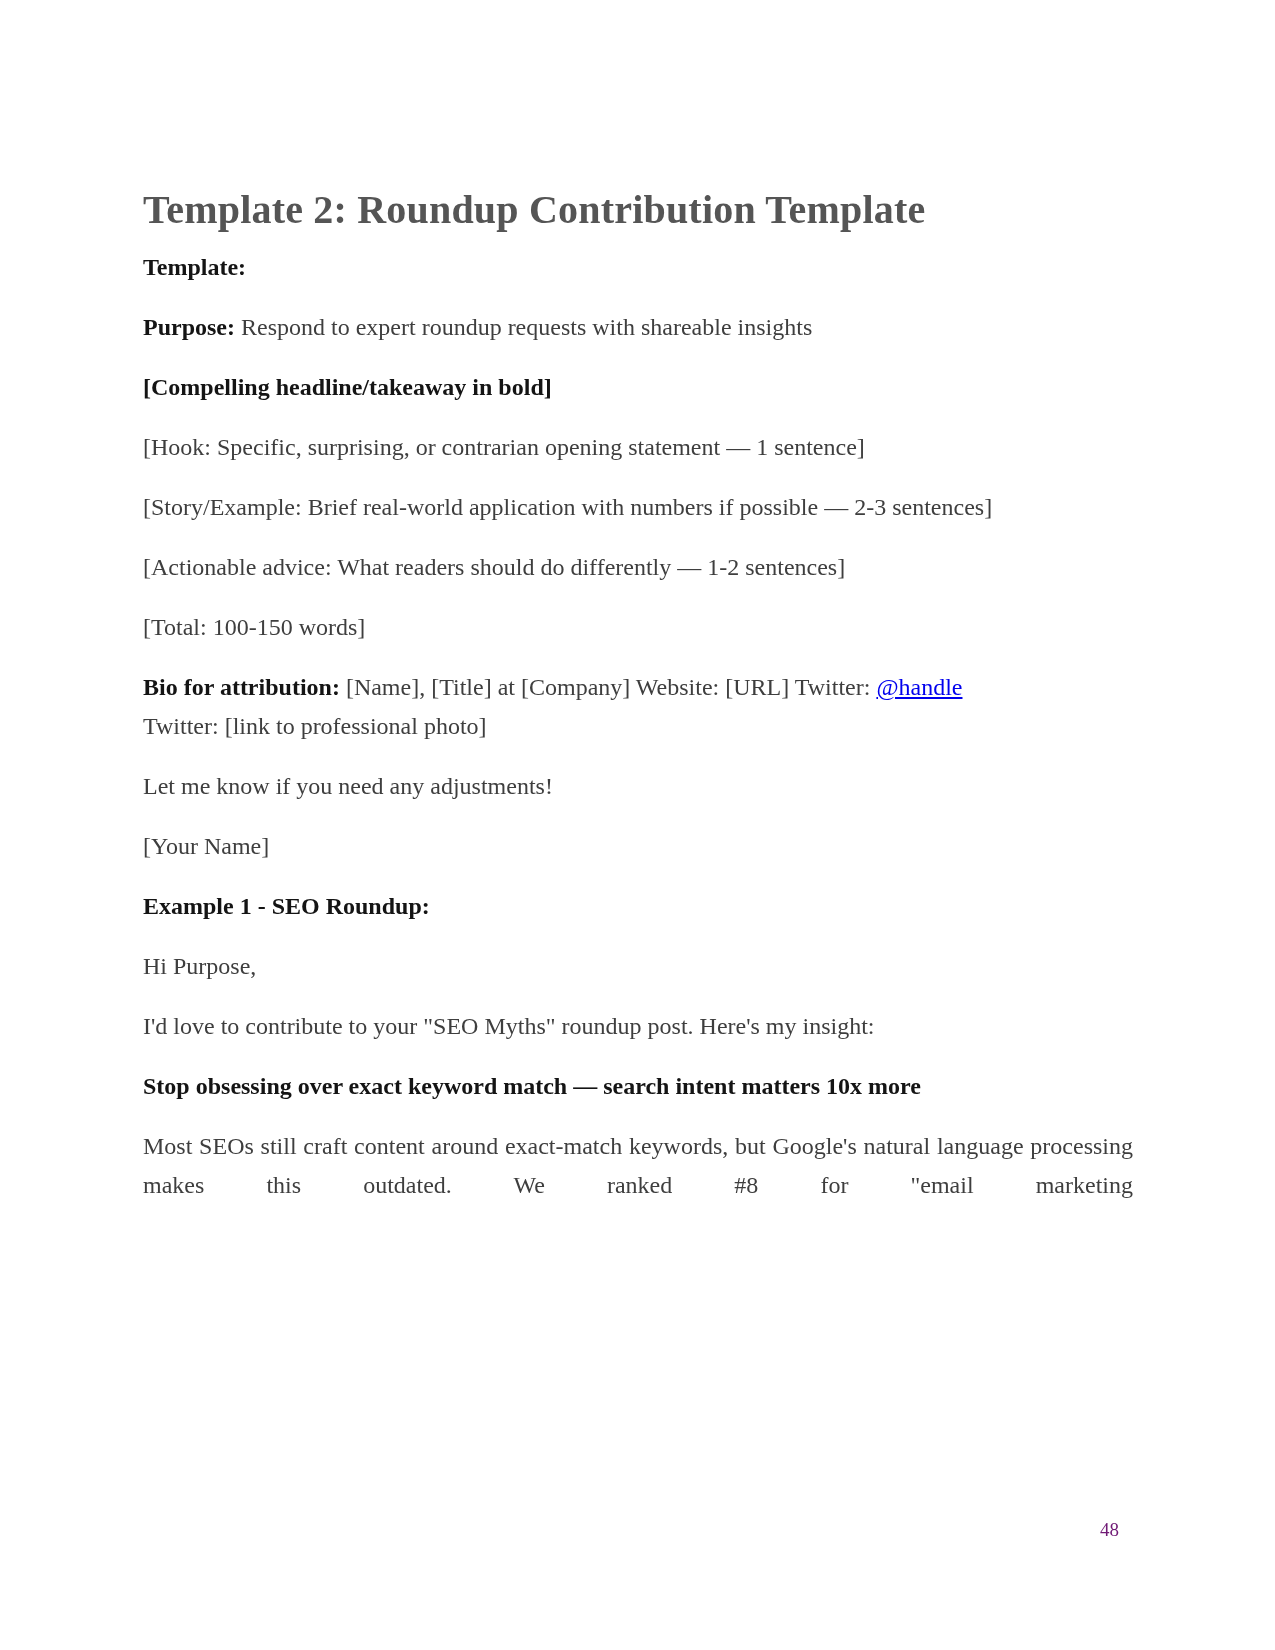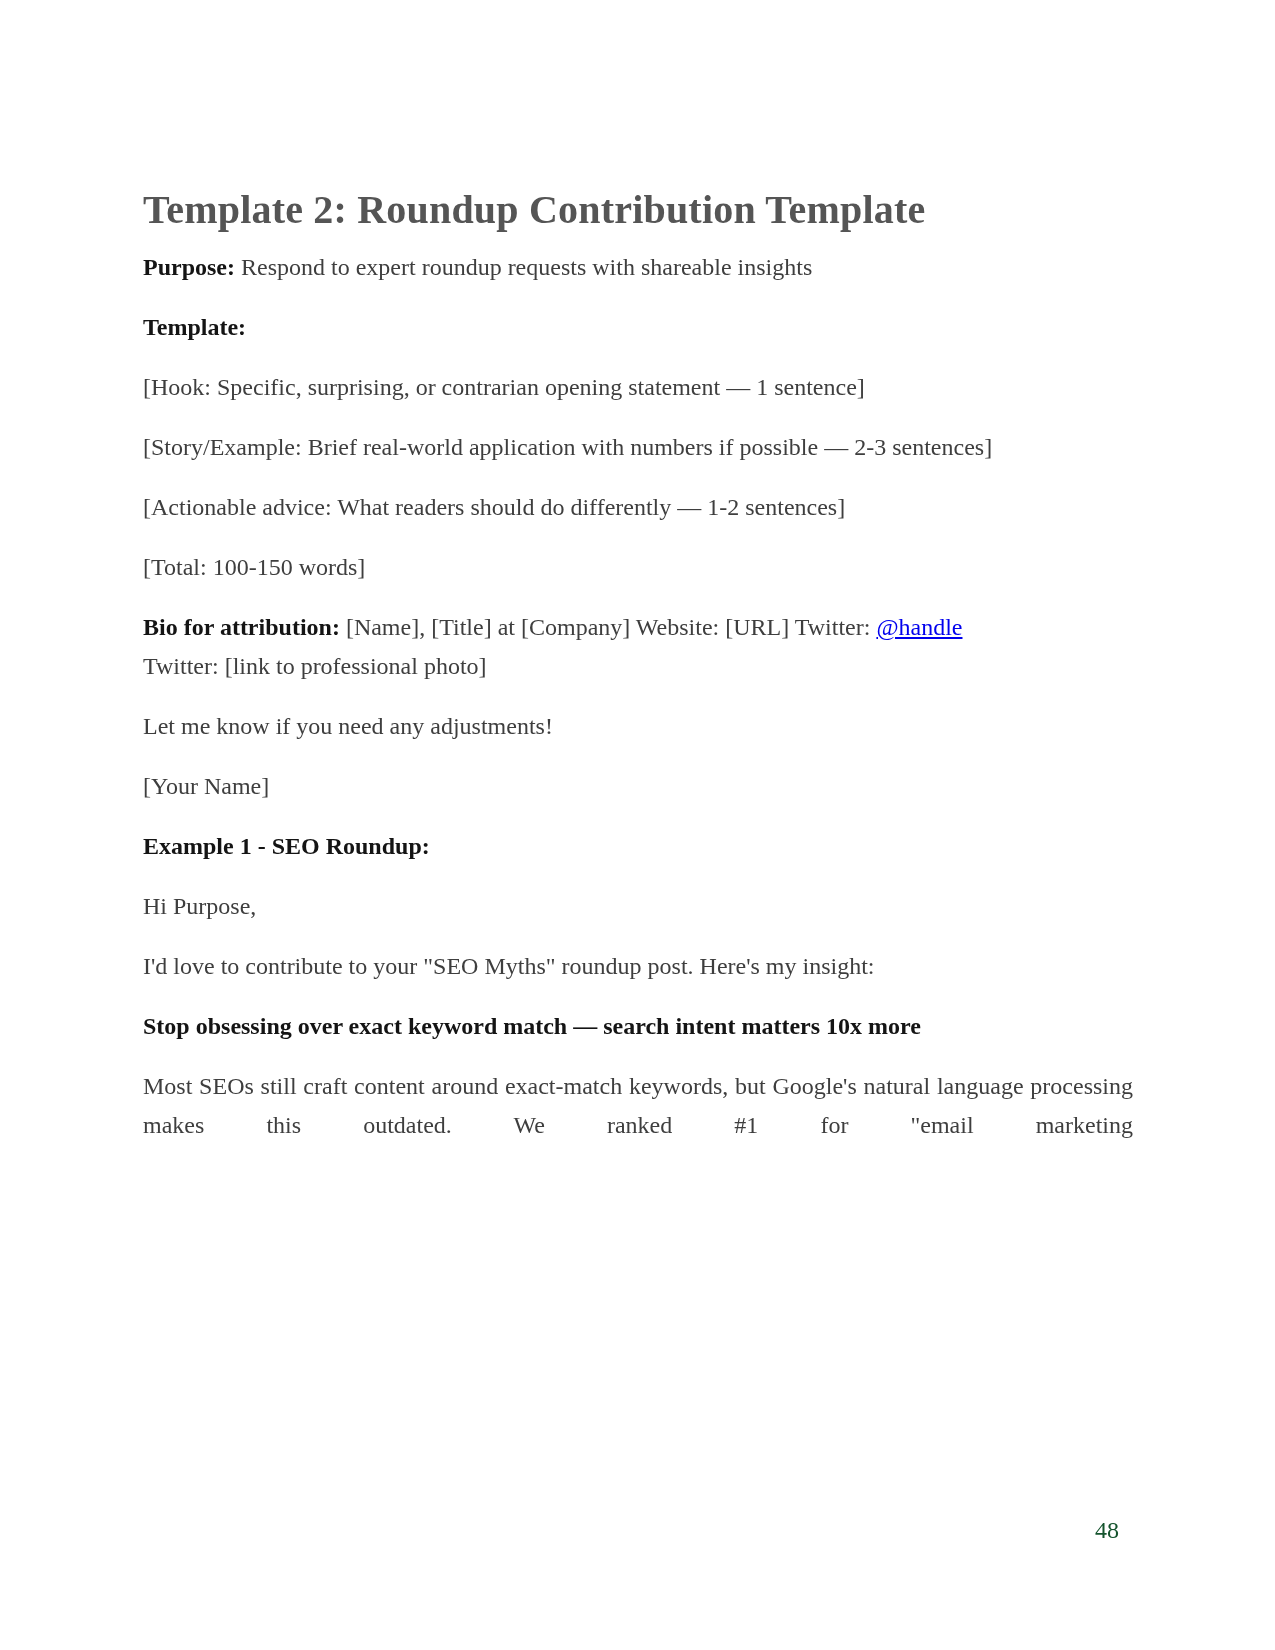--- a/index.html
+++ b/index.html
@@ -46,44 +46,47 @@
     text-align-last: justify;
   }
   a.handle-link {
     color: #0000ee;
     text-decoration: underline;
   }
   .page-number {
     position: absolute;
     top: 1515px;
     right: 150px;
-    font-size: 24px;
+    font-size: 19px;
     line-height: 30px;
-    color: #14532d;
+    color: #701a75;
   }
 </style>
 </head>
 <body>
 
 <div class="page">
   <div class="content">
 
     <h1 class="doc-title">Template 2: Roundup Contribution Template</h1>
 
     <p class="nowrap">
+      <b>Template:</b>
+    </p>
+
+    <p class="nowrap">
       <b>Purpose:</b>
       <span>Respond to expert roundup requests with shareable insights</span>
     </p>
 
-    <p class="nowrap">
-      <b>Template:</b>
-    </p>
 
 
-
+    <p class="nowrap">
+      <b>[Compelling headline/takeaway in bold]</b>
+    </p>
 
     <p class="nowrap">[Hook: Specific, surprising, or contrarian opening statement — 1 sentence]</p>
 
     <p class="nowrap">[Story/Example: Brief real-world application with numbers if possible — 2-3 sentences]</p>
 
     <p class="nowrap">[Actionable advice: What readers should do differently — 1-2 sentences]</p>
 
     <p class="nowrap">[Total: 100-150 words]</p>
 
     <p>
@@ -105,18 +108,18 @@
     </p>
 
     <p class="nowrap">Hi Purpose,</p>
 
     <p class="nowrap">I'd love to contribute to your "SEO Myths" roundup post. Here's my insight:</p>
 
     <p class="nowrap">
       <b>Stop obsessing over exact keyword match — search intent matters 10x more</b>
     </p>
 
-    <p class="justify">Most SEOs still craft content around exact-match keywords, but Google's natural language processing makes this outdated. We ranked #1 for "email marketing</p>
+    <p class="justify">Most SEOs still craft content around exact-match keywords, but Google's natural language processing makes this outdated. We ranked #8 for "email marketing</p>
 
   </div>
 
   <div class="page-number">48</div>
 </div>
 
 </body></html>

